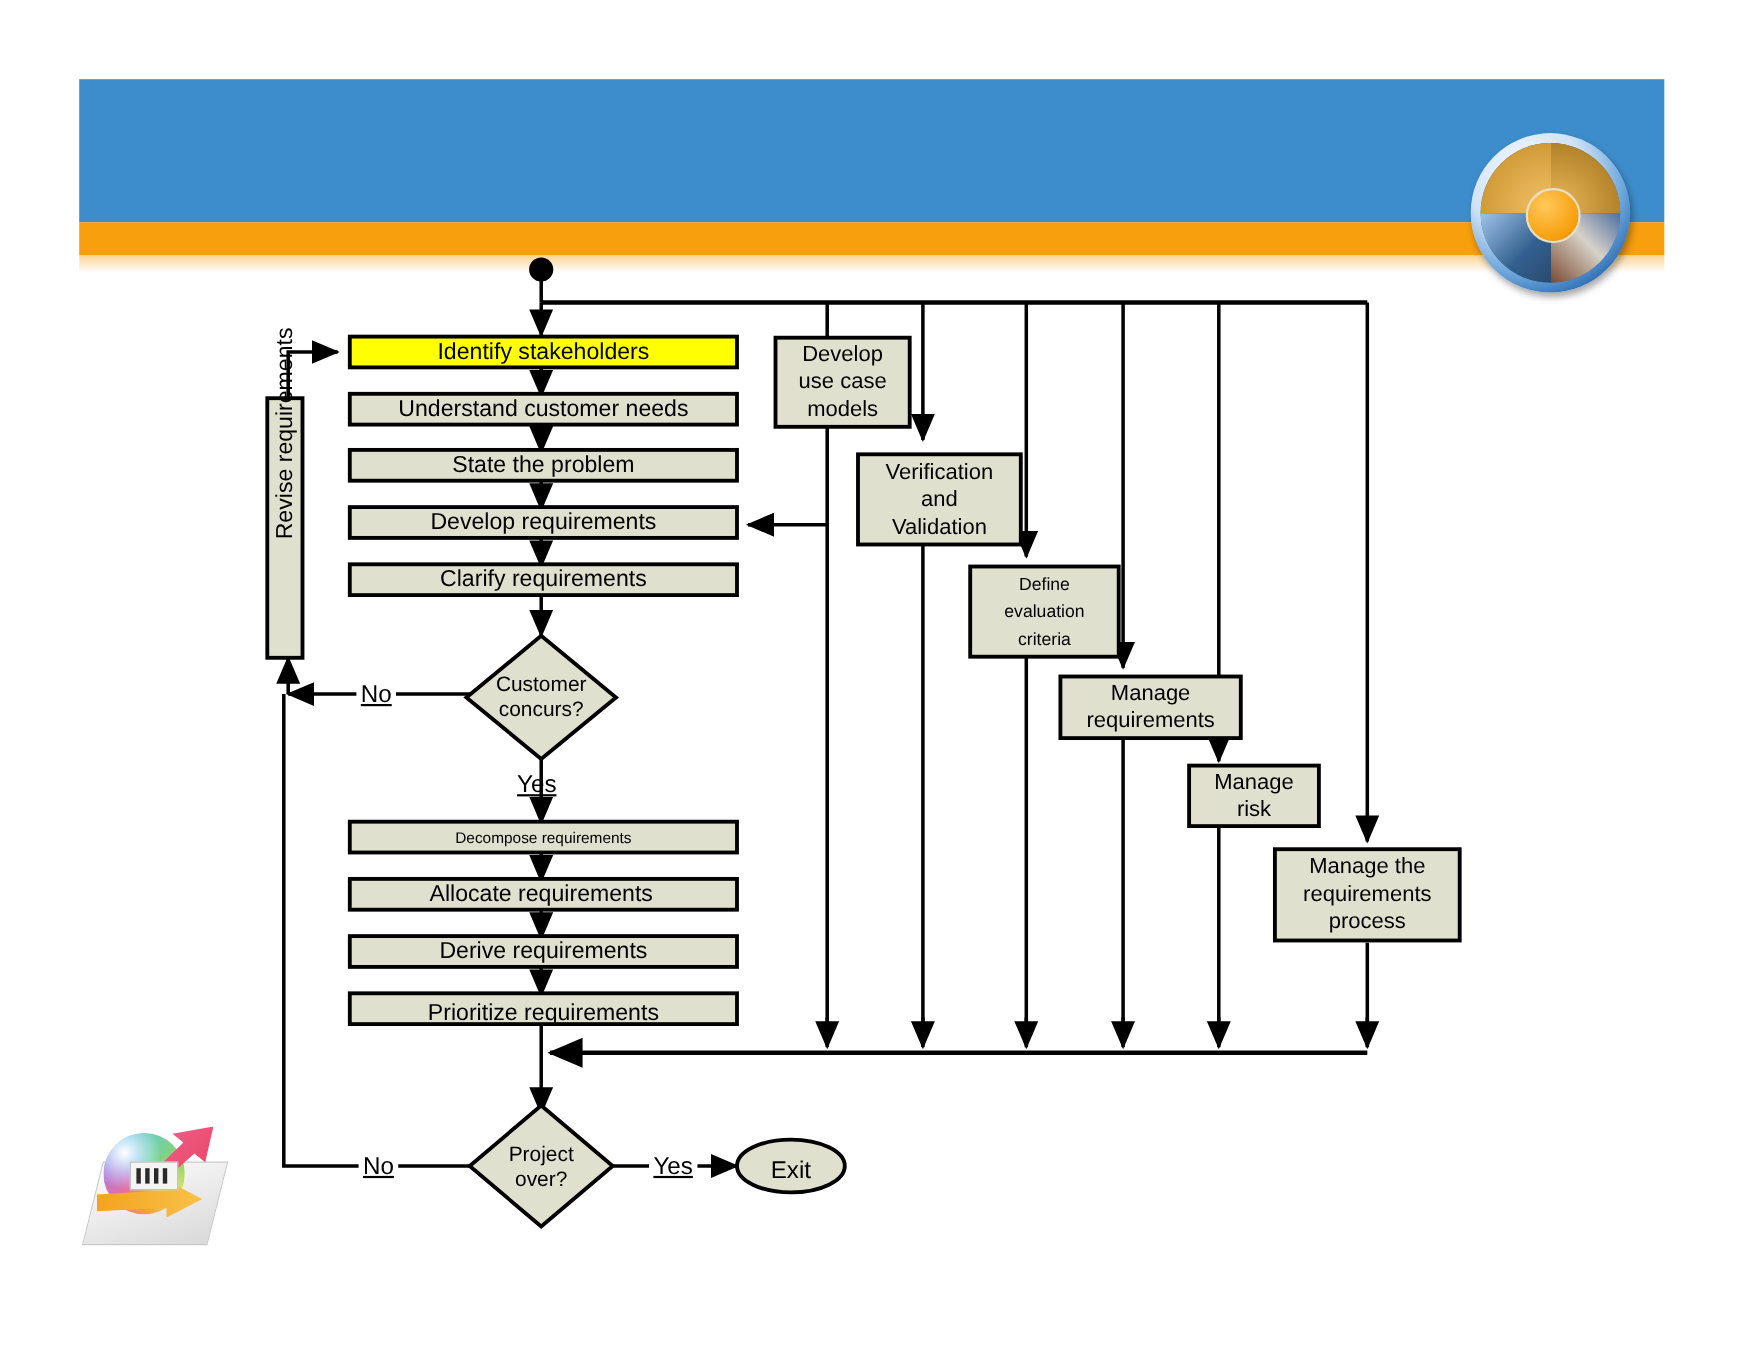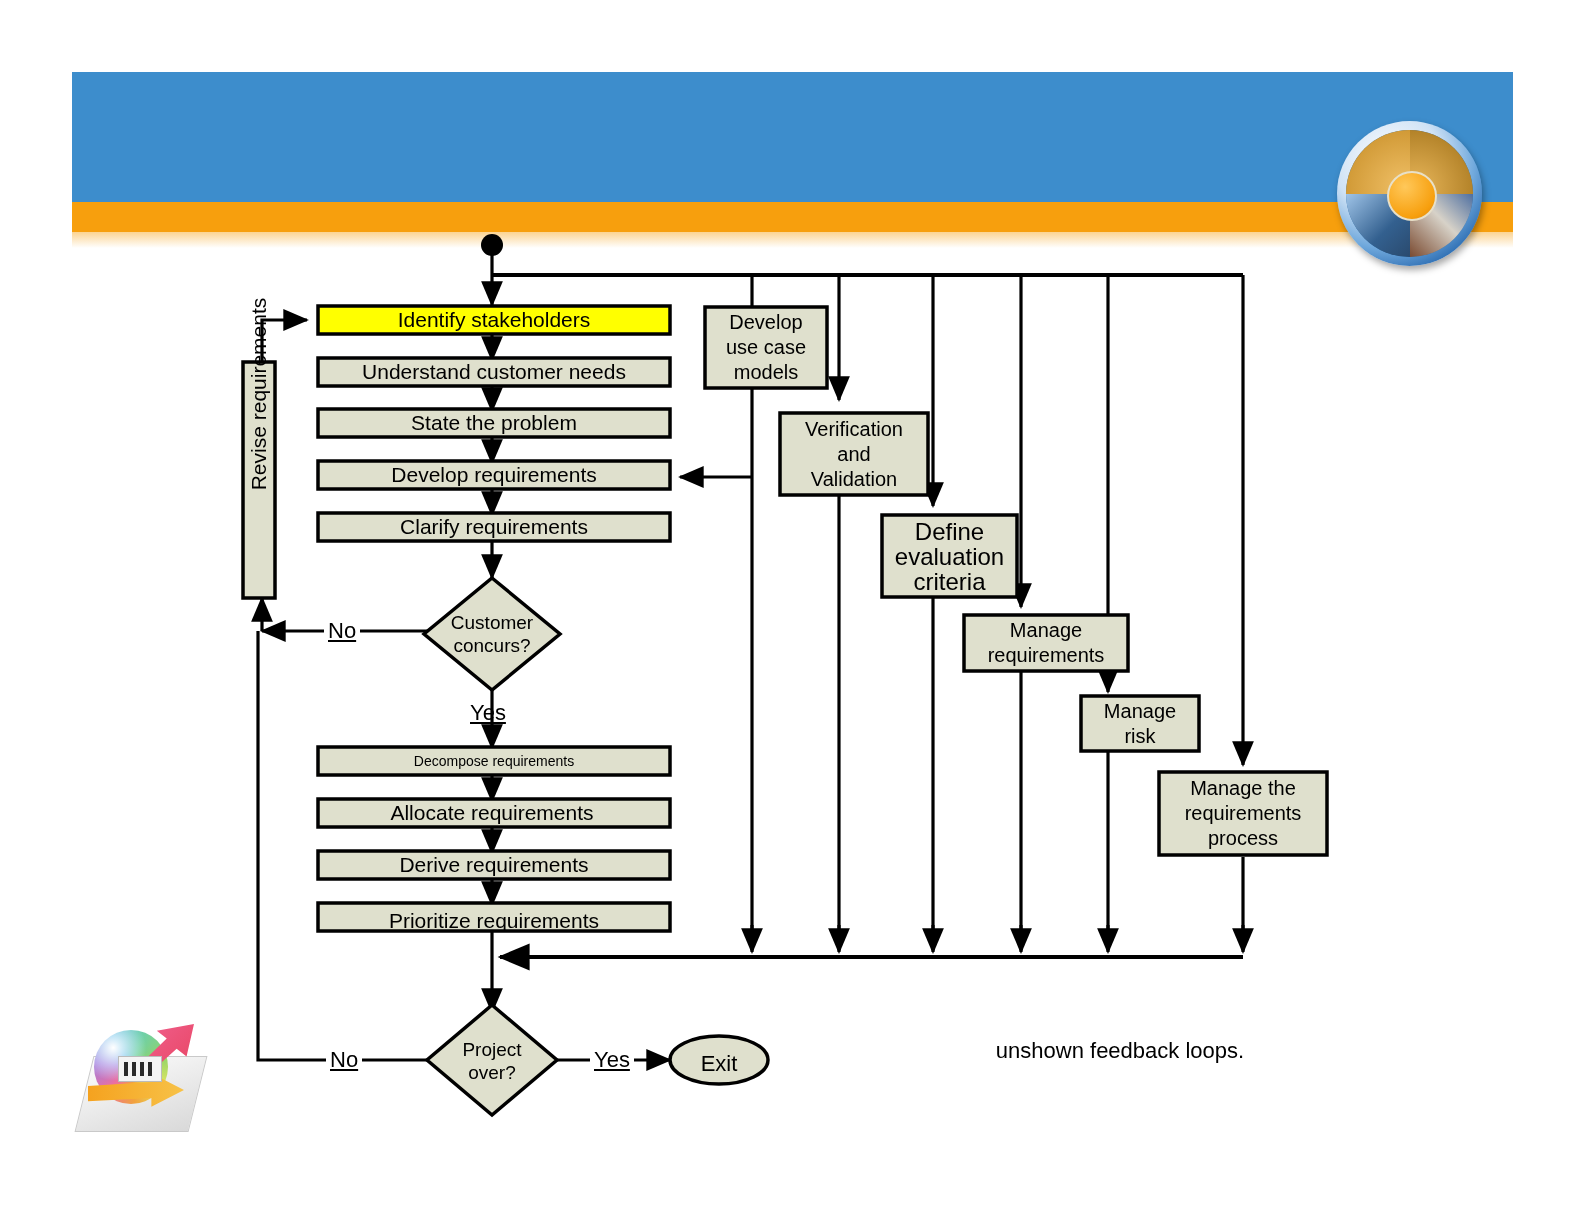--- a/index.html
+++ b/index.html
@@ -202,32 +202,31 @@
 over?</div>
 
 <div class="node-text" style="left:670px;top:1038px;width:98px;height:52px;font-size:22px">Exit</div>
 
 <div class="node-text" style="left:705px;top:307px;width:122px;height:81px;font-size:20px;line-height:25px;white-space:pre-line">Develop
 use case
 models</div>
 <div class="node-text" style="left:780px;top:413px;width:148px;height:82px;font-size:20px;line-height:25px;white-space:pre-line">Verification
 and
 Validation</div>
-<div class="node-text" style="left:882px;top:515px;width:135px;height:82px;font-size:24px;line-height:25px;white-space:pre-line">Define
+<div class="node-text" style="left:882px;top:515px;width:135px;height:82px;font-size:16px;line-height:25px;white-space:pre-line">Define
 evaluation
 criteria</div>
 <div class="node-text" style="left:964px;top:615px;width:164px;height:56px;font-size:20px;line-height:25px;white-space:pre-line">Manage
 requirements</div>
 <div class="node-text" style="left:1081px;top:696px;width:118px;height:55px;font-size:20px;line-height:25px;white-space:pre-line">Manage
 risk</div>
 <div class="node-text" style="left:1159px;top:772px;width:168px;height:83px;font-size:20px;line-height:25px;white-space:pre-line">Manage the
 requirements
 process</div>
 
 <div class="lbl" style="left:324px;top:618px;font-size:22px;background:#fff;padding:0 4px;">No</div>
 <div class="lbl" style="left:470px;top:700px;font-size:22px;">Yes</div>
 <div class="lbl" style="left:326px;top:1047px;font-size:22px;background:#fff;padding:0 4px;">No</div>
 <div class="lbl" style="left:590px;top:1047px;font-size:22px;background:#fff;padding:0 4px;">Yes</div>
 
 <div style="position:absolute;left:930px;top:1036px;width:380px;text-align:center;
             font-size:22px;line-height:30px;color:#000;">
-  <div>unshown feedback loops.</div>
 </div>
 
 </body></html>

